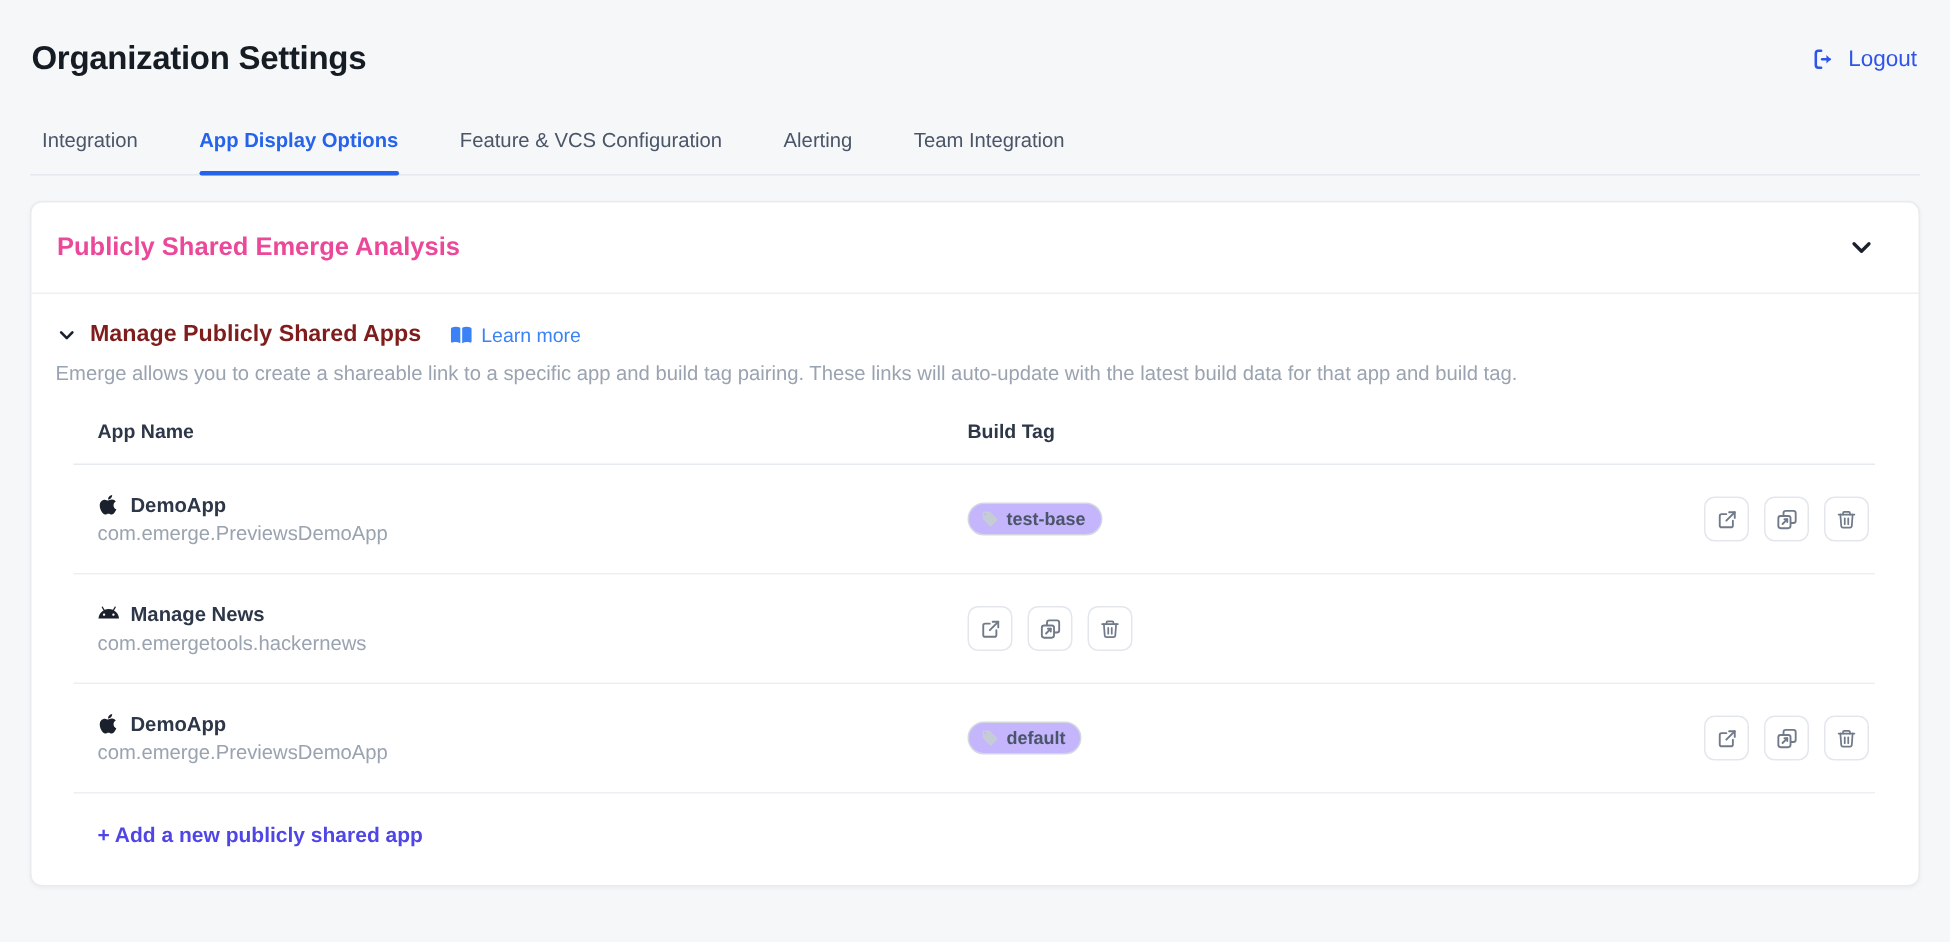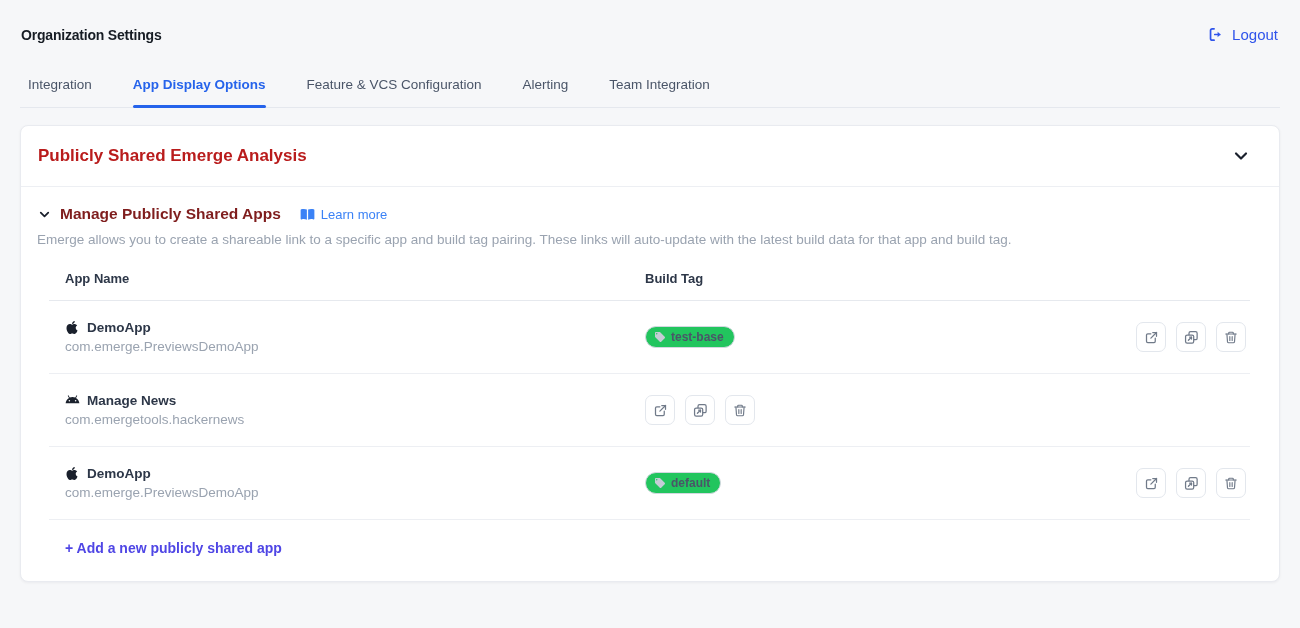--- a/index.html
+++ b/index.html
@@ -10,21 +10,21 @@
     color:#1a212e;
     overflow:hidden;
   }
   .page { padding:0 20px; }
 
   
   .topbar {
     display:flex; justify-content:space-between; align-items:center;
     padding:26px 2px 0 1px;
   }
-  .page-title { font-size:14px; font-weight:700; color:#161c24; letter-spacing:-0.2px; }
+  .page-title { font-size:22px; font-weight:700; color:#161c24; letter-spacing:-0.2px; }
   .logout {
     display:inline-flex; align-items:center; gap:8px;
     color:#2f54eb; font-size:15px; font-weight:500; cursor:pointer;
   }
   .logout svg { display:block; }
 
   
   .tabs {
     display:flex; gap:41px;
     margin-top:28px; padding:0 8px;
@@ -43,21 +43,21 @@
   
   .card {
     margin-top:17px; background:#fff;
     border:1px solid #e9ebf0; border-radius:8px;
     box-shadow:0 1px 3px rgba(22,28,45,.05);
   }
   .card-header {
     display:flex; justify-content:space-between; align-items:center;
     padding:20px 28px 20px 17px; cursor:pointer;
   }
-  .card-title { font-size:17px; font-weight:700; color:#b91c1c; }
+  .card-title { font-size:17px; font-weight:700; color:#ec4899; }
 
   
   .section { border-top:1px solid #edeff3; padding:18px 16px 16px; }
   .section-header { display:flex; align-items:center; gap:8px; }
   .section-title { font-size:15.5px; font-weight:700; color:#7f1d1d; }
   .learn-more {
     display:inline-flex; align-items:center; gap:6px; margin-left:11px;
     color:#3b82f6; font-size:13px; font-weight:500; cursor:pointer;
   }
   .section-desc { margin-top:9px; font-size:13.5px; color:#9aa3b0; }
@@ -73,21 +73,21 @@
   .body-row { border-bottom:1px solid #edeff3; min-height:73px; }
   .app-cell { display:flex; flex-direction:column; justify-content:center; padding:14px 0; }
   .app-name-line { display:flex; align-items:center; gap:7px; }
   .app-name { font-size:13.5px; font-weight:700; color:#2d3748; }
   .platform-icon { display:flex; width:15px; height:15px; color:#1a202c; }
   .app-id { margin-top:4px; font-size:13.5px; color:#9aa3b0; }
 
   .tag-pill {
     display:inline-flex; align-items:center; gap:5px;
     border:1px solid #d3d8e0; border-radius:999px;
-    padding:3px 10px 3px 8px; background:#22c55e;
+    padding:3px 10px 3px 8px; background:#c4b5fd;
     font-size:12px; font-weight:600; color:#4a5568; width:max-content;
   }
   .tag-pill svg { display:block; }
 
   .actions { display:flex; gap:10px; }
   .icon-btn {
     width:30px; height:30px; display:flex; align-items:center; justify-content:center;
     background:#fff; border:1px solid #e3e7ed; border-radius:7px;
     color:#707a89; cursor:pointer;
   }

